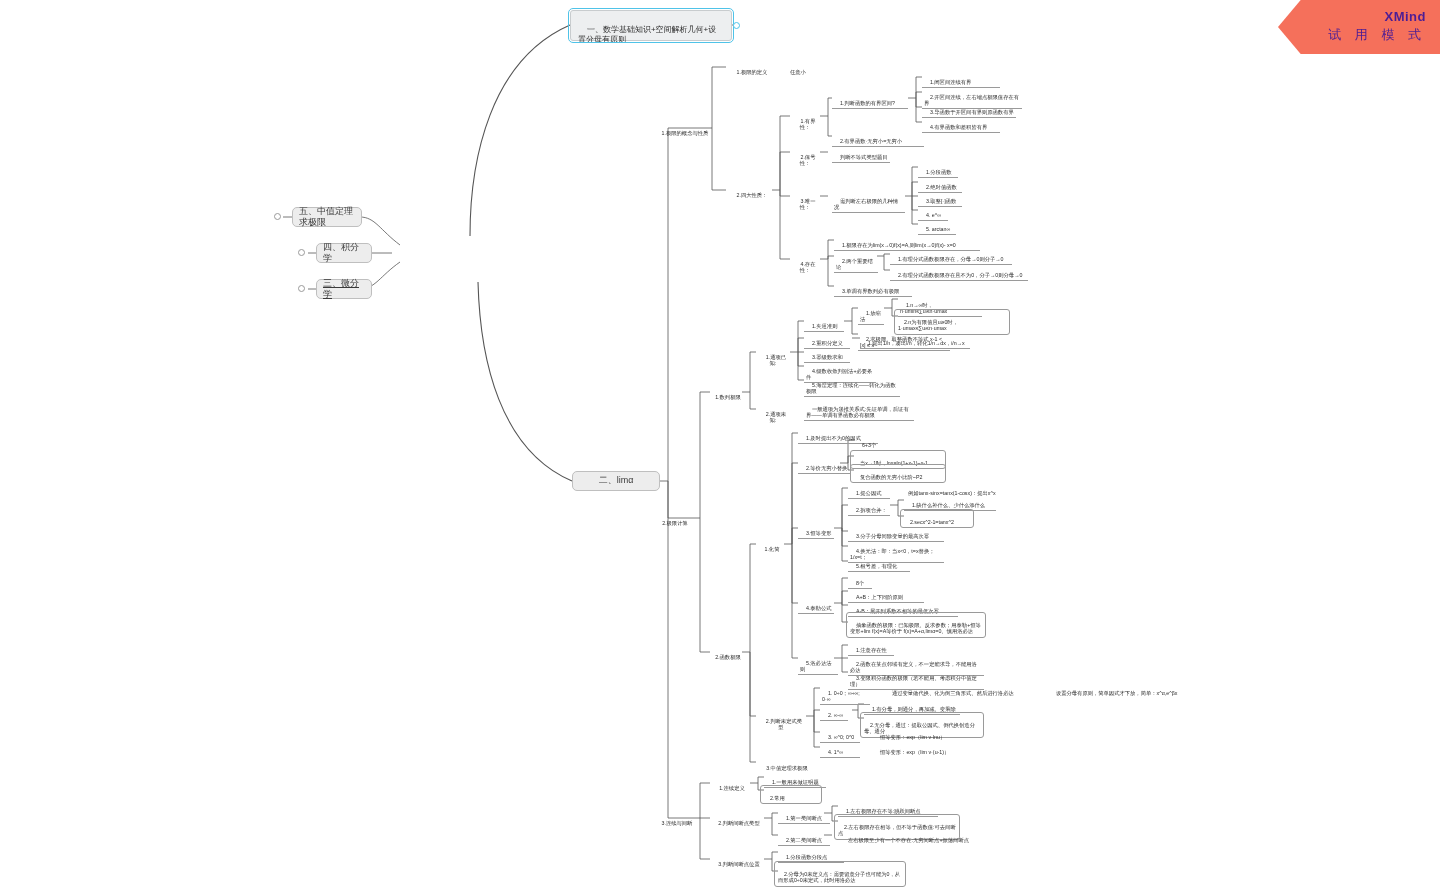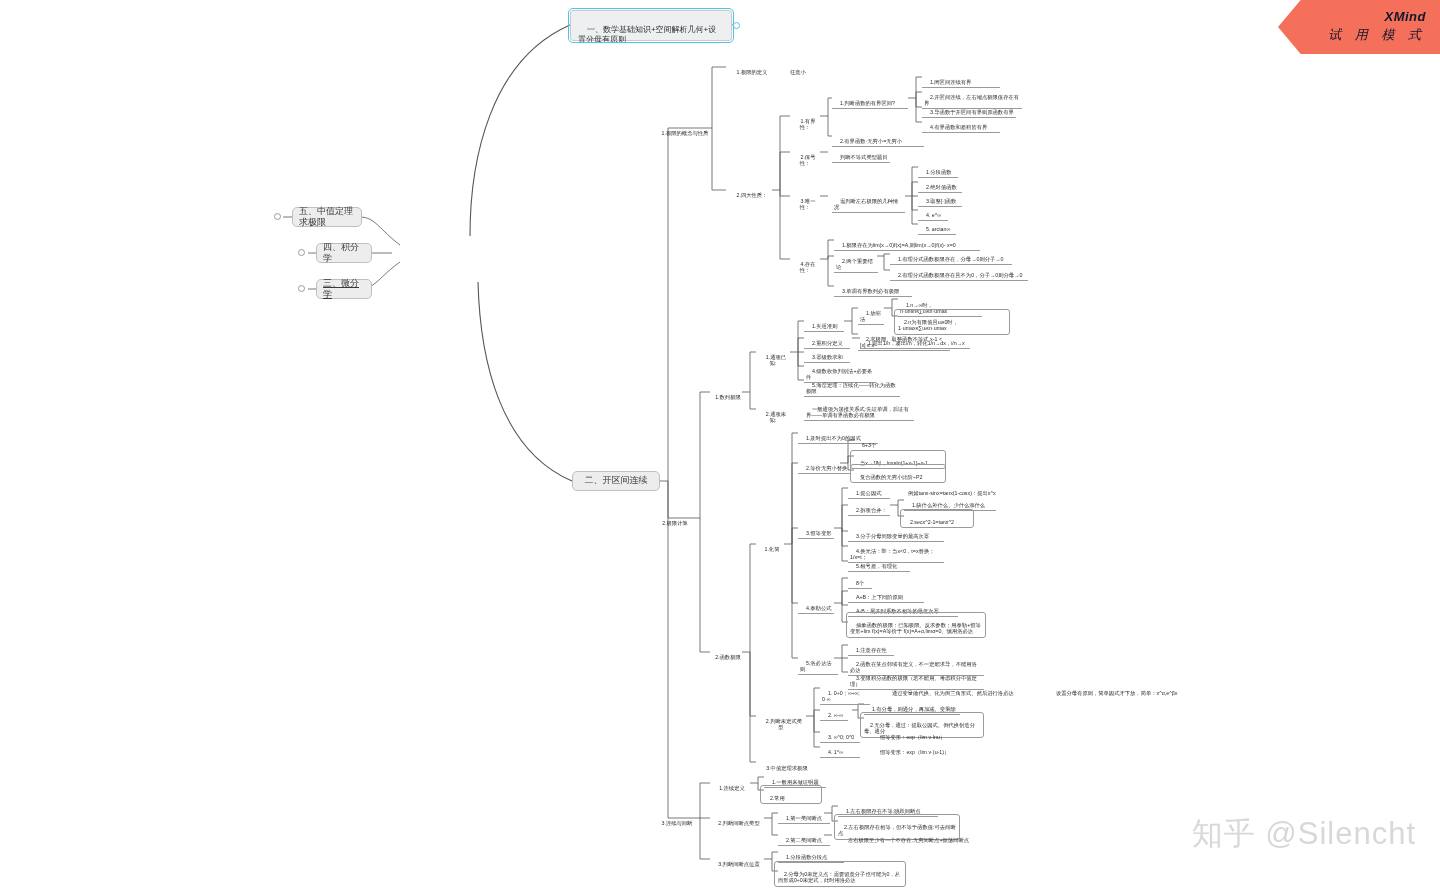--- a/index.html
+++ b/index.html
@@ -88,24 +88,24 @@
     box-sizing:border-box;
   }
   .handle.sel{border-color:#4FC3E8;}
 
   
   .xmind-banner{
     position:absolute;right:0;top:0;
     width:162px;height:54px;
     background:#F5705B;
     clip-path:polygon(14% 0, 100% 0, 100% 100%, 14% 100%, 0 50%);
-    color:#0f172a;
+    color:#4c1d95;
     display:flex;flex-direction:column;
     align-items:flex-end;justify-content:center;
-    padding-right:14px;box-sizing:border-box;font-style:italic;
+    padding-right:14px;box-sizing:border-box;
   }
   .xmind-banner .xm-name{font-size:13px;font-weight:700;letter-spacing:.5px;line-height:1.2;}
   .xmind-banner .xm-sub{font-size:13px;letter-spacing:5px;line-height:1.5;padding-left:5px;}
 
   
   .watermark{
     position:absolute;
     right:24px;bottom:36px;
     font-size:31px;
     color:#D8D8D8;
@@ -288,21 +288,21 @@
     <span>四、积分学</span>
   </div>
   <div class="handle" style="left:298px;top:249px;"></div>
 
   <div class="node pill" style="left:316px;top:279px;width:56px;height:20px;text-decoration:underline;">
     <span>三、微分学</span>
   </div>
   <div class="handle" style="left:298px;top:285px;"></div>
 
   <div class="node pill" style="left:572px;top:471px;width:88px;height:20px;">
-    <span>二、开区间连续</span>
+    <span>二、limα</span>
   </div>
 
   <div class="node leaf lbl" style="left:653px;top:122px;width:58px;">
     <span>1.极限的概念与性质</span></div>
 
   <div class="node leaf lbl" style="left:726px;top:61px;width:46px;">
     <span>1.极限的定义</span></div>
   <div class="node leaf plain" style="left:782px;top:61px;width:40px;">
     <span>任意小</span></div>
 
@@ -510,15 +510,14 @@
   <div class="node leaf ul" style="left:778px;top:846px;width:66px;">
     <span>1.分段函数分段点</span></div>
   <div class="node leaf box" style="left:774px;top:861px;width:132px;">
     <span>2.分母为0未定义点：需要留意分子也可能为0，从而形成0÷0未定式，此时用洛必达</span></div>
 
   <div class="xmind-banner">
     <span class="xm-name">XMind</span>
     <span class="xm-sub">试 用 模 式</span>
   </div>
 
-  <div class="watermark">知乎 @Silencht</div>
 
 </div>
 
 </body></html>

